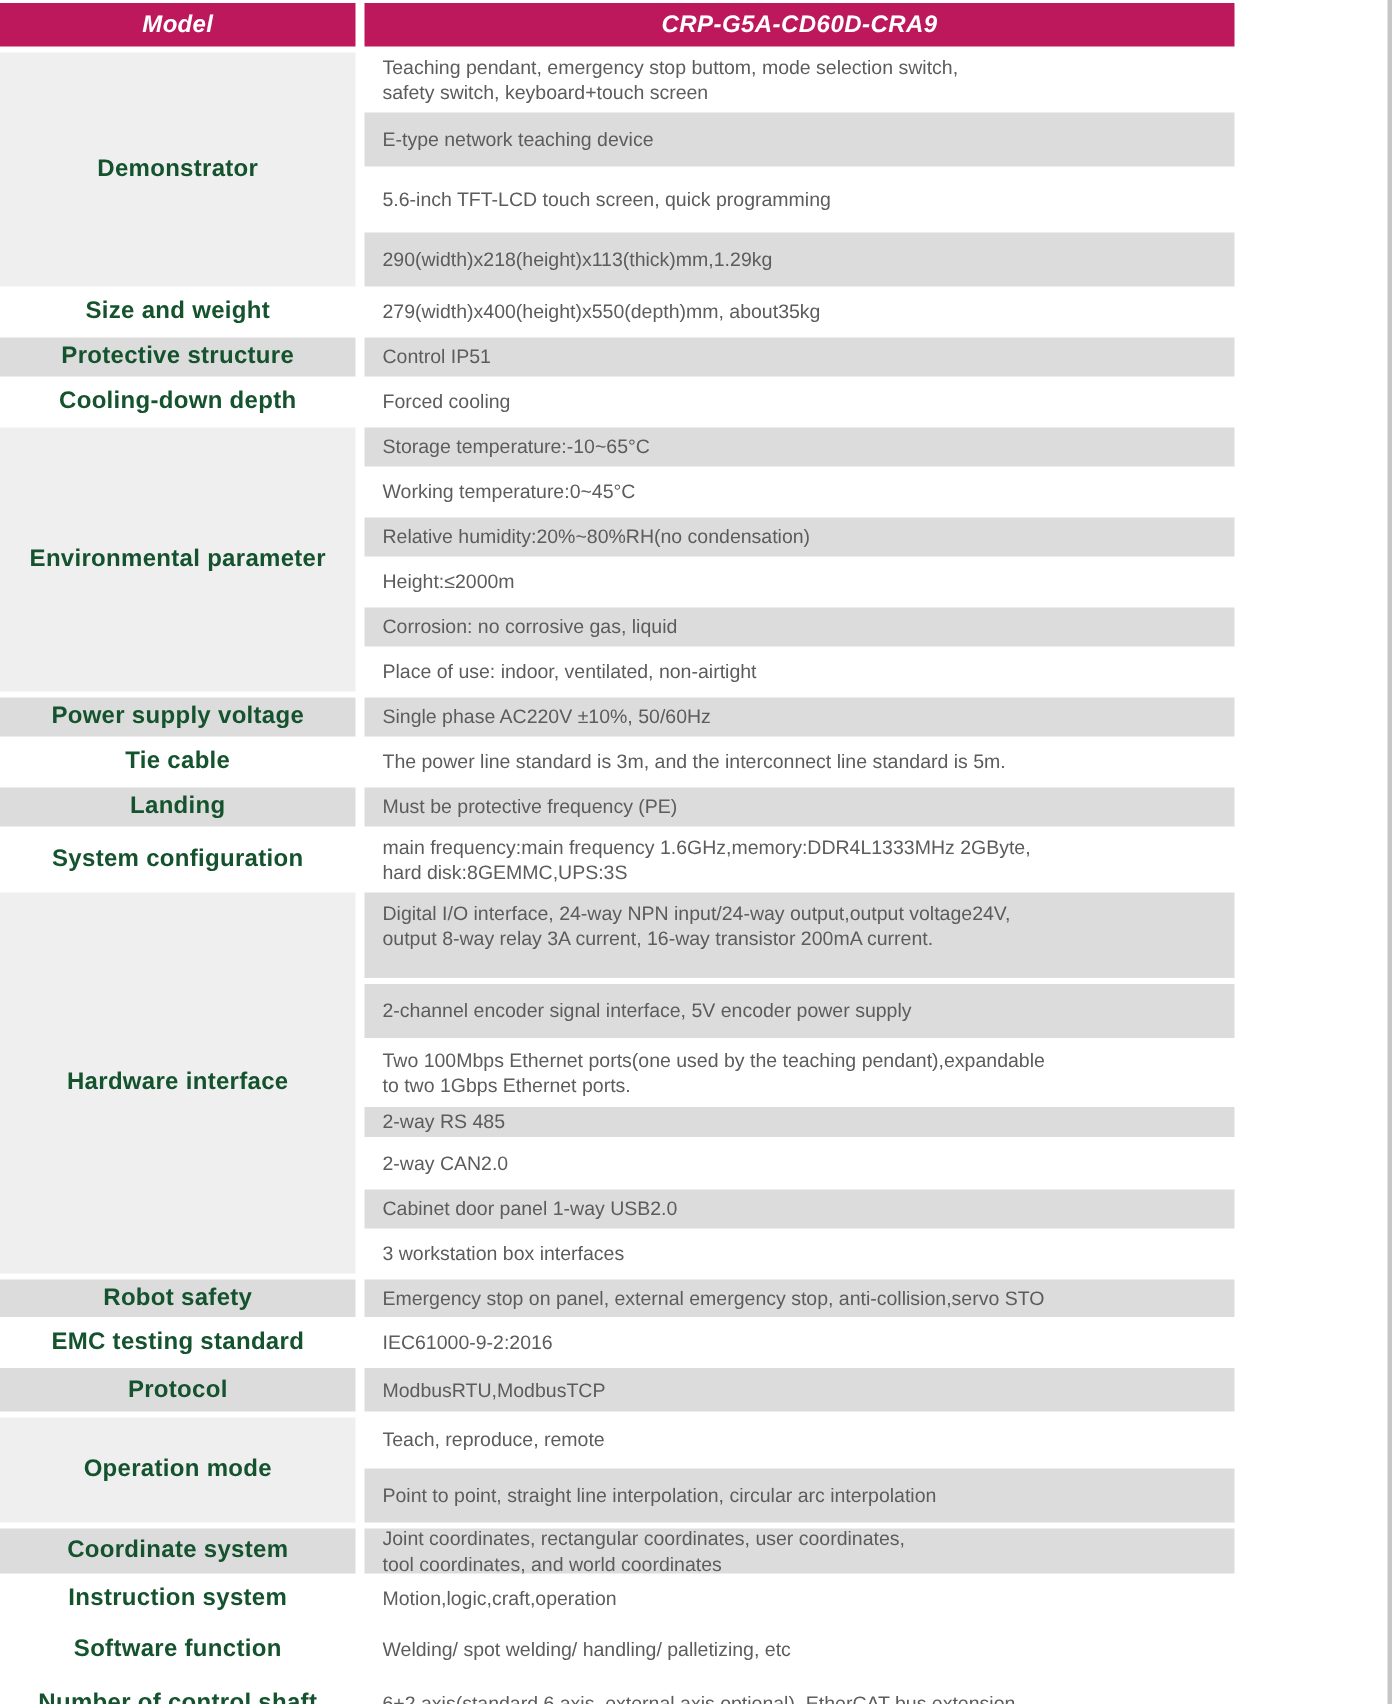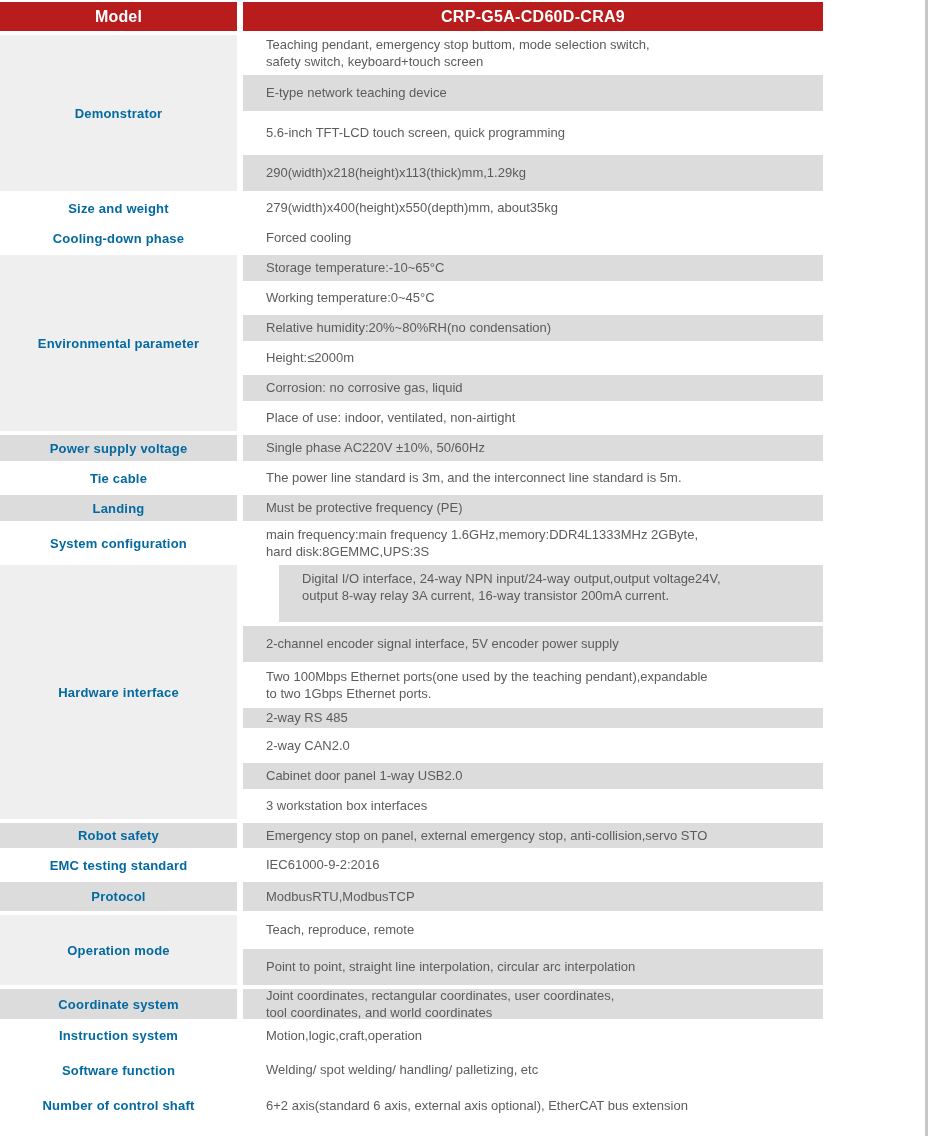--- a/index.html
+++ b/index.html
@@ -16,43 +16,43 @@
     background: #c6c6c6;
   }
   .spec-table {
     position: absolute; left: 0; top: 2px; width: 823px;
   }
   .trow { display: flex; column-gap: 6px; margin-bottom: 4px; }
   .lcell {
     flex: 0 0 237px; width: 237px;
     display: flex; align-items: center; justify-content: center;
     text-align: center;
-    font-weight: bold; font-size: 13px; color: #0369a1;
+    font-weight: bold; font-size: 16px; color: #14532d;
     letter-spacing: 0.2px;
   }
   .vcol { flex: 1; display: flex; flex-direction: column; min-width: 0; }
   .vcell {
     display: flex; align-items: center;
-    padding: 0 23px;
+    padding: 0 12px;
     font-size: 13px; color: #5c5c5c;
     line-height: 1.32;
     white-space: pre-line;
     margin-bottom: 4px;
   }
   .vcol .vcell:last-child { margin-bottom: 0; }
   .gray  { background: #dcdcdc; }
   .light { background: #efefef; }
-  .dark  { background: #b91c1c; }
+  .dark  { background: #be185d; font-style: italic; }
   .hdr-label { color: #ffffff; font-size: 16px; }
   .hdr-value {
     justify-content: center; font-weight: bold;
     font-size: 16px; color: #ffffff; letter-spacing: 0.3px;
   }
   .small { font-size: 12px; }
-  .top { align-items: flex-start; padding-top: 5px; margin-left: 36px; }
+  .top { align-items: flex-start; padding-top: 5px; }
   .h20{height:20px}.h24{height:36px}.h25{height:25px}.h26{height:26px}
   .h27{height:27px}.h28{height:28px}.h29{height:29px}.h30{height:30px}.h36{height:36px}.h38{height:38px}.h52{height:52px}
 </style>
 </head>
 <body>
 
 <div class="spec-table">
 
   <div class="trow">
     <div class="lcell dark hdr-label h29">Model</div>
@@ -72,23 +72,29 @@
     </div>
   </div>
 
   <div class="trow">
     <div class="lcell">Size and weight</div>
     <div class="vcol">
       <div class="vcell h26">279(width)x400(height)x550(depth)mm,  about35kg</div>
     </div>
   </div>
 
-
-  <div class="trow">
-    <div class="lcell">Cooling-down phase</div>
+  <div class="trow">
+    <div class="lcell gray">Protective structure</div>
+    <div class="vcol">
+      <div class="vcell gray h26">Control IP51</div>
+    </div>
+  </div>
+
+  <div class="trow">
+    <div class="lcell">Cooling-down depth</div>
     <div class="vcol">
       <div class="vcell h26">Forced cooling</div>
     </div>
   </div>
 
   <div class="trow">
     <div class="lcell light">Environmental parameter</div>
     <div class="vcol">
       <div class="vcell gray h26">Storage temperature:-10~65°C</div>
       <div class="vcell h26">Working temperature:0~45°C</div>

